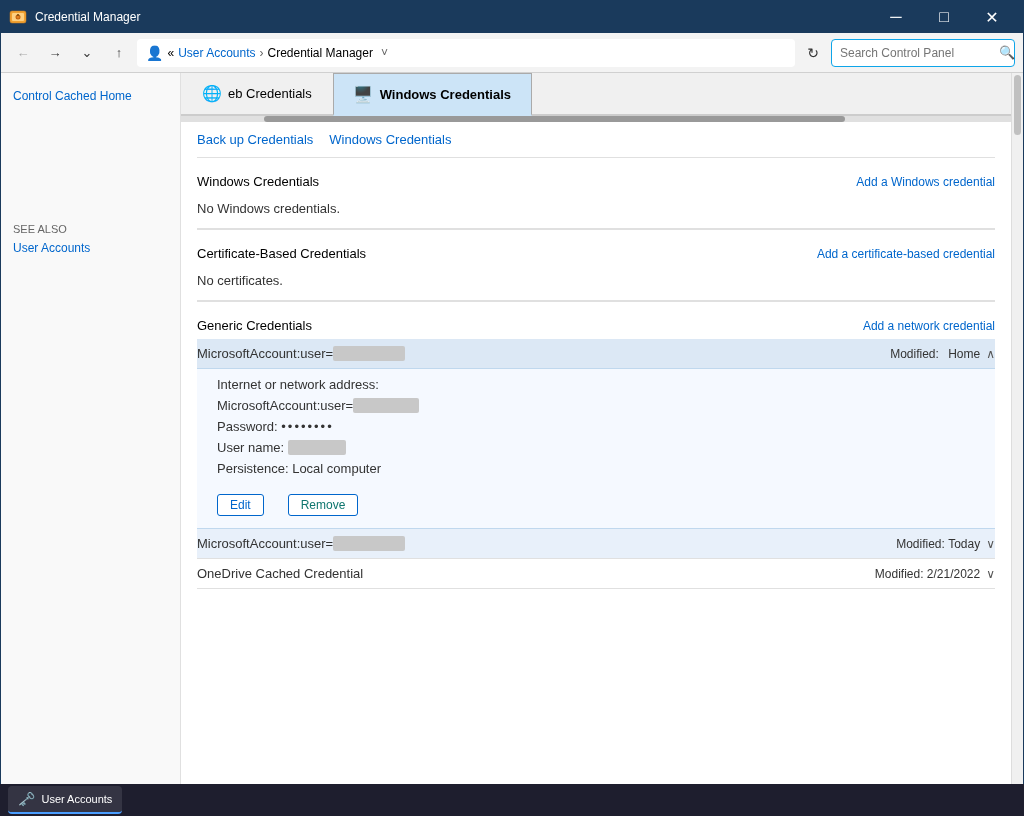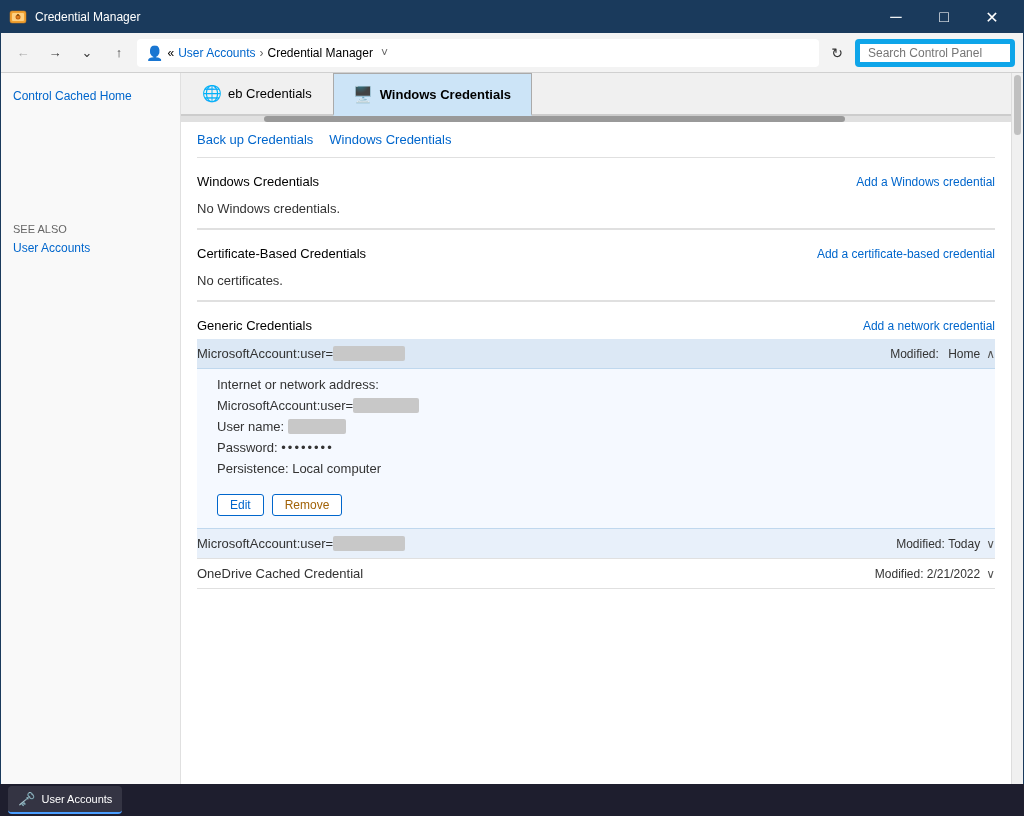--- a/index.html
+++ b/index.html
@@ -44,21 +44,21 @@
       flex: 1; height: 28px; border: 1px solid transparent; background: white;
       border-radius: 4px; display: flex; align-items: center; padding: 0 8px;
       gap: 4px; font-size: 12px; cursor: pointer;
     }
     .path-icon { font-size: 14px; }
     .path-separator { color: #666; }
     .path-link { color: #0066cc; cursor: pointer; }
     .path-chevron { color: #666; margin-left: 4px; }
     .path-refresh { width: 28px; height: 28px; border: none; background: transparent; cursor: pointer; border-radius: 4px; font-size: 14px; display: flex; align-items: center; justify-content: center; color: #333; }
     .search-box {
-      width: 160px; height: 28px; border: 5px solid #0ea5e9; border-radius: 4px;
+      width: 184px; height: 28px; border: 1px solid #0ea5e9; border-radius: 4px;
       display: flex; align-items: center; background: white; padding: 0 8px; gap: 4px;
     }
     .search-input { border: none; outline: none; flex: 1; font-size: 12px; color: #999; background: transparent; }
     .search-icon { color: #666; font-size: 13px; }
 
     
     .main-layout {
       display: flex;
       height: calc(816px - 32px - 40px - 32px);
       background: white;
@@ -202,27 +202,27 @@
       background: #c8c8c8;
       color: transparent;
       border-radius: 2px;
       padding: 0 2px;
     }
     .cred-password { color: #333; letter-spacing: 2px; }
 
     .cred-actions {
       padding: 4px 20px 12px 20px;
       display: flex;
-      gap: 8px;
+      gap: 24px;
     }
     .cred-action-btn {
       padding: 3px 12px;
       border: 1px solid #0066cc;
       background: white;
-      color: #a16207;
+      color: #0f766e;
       cursor: pointer;
       font-size: 12px;
       border-radius: 3px;
     }
     .cred-action-btn.edit { border-color: #0066cc; color: #0066cc; }
 
     
     .content::-webkit-scrollbar { width: 12px; }
     .content::-webkit-scrollbar-track { background: #f0f0f0; }
     .content::-webkit-scrollbar-thumb { background: #c0c0c0; border-radius: 6px; }
@@ -396,24 +396,24 @@
             </div>
 
             <div class="cred-detail">
               <div class="cred-detail-row">
                 <span class="cred-detail-label">Internet or network address:</span>
               </div>
               <div class="cred-detail-row">
                 <span>MicrosoftAccount:user=</span><span class="cred-detail-value">&nbsp;&nbsp;&nbsp;&nbsp;&nbsp;&nbsp;&nbsp;&nbsp;&nbsp;&nbsp;&nbsp;&nbsp;&nbsp;&nbsp;&nbsp;&nbsp;&nbsp;</span>
               </div>
               <div class="cred-detail-row">
-                <span class="cred-detail-label">User name:&nbsp;</span><span class="cred-detail-value">&nbsp;&nbsp;&nbsp;&nbsp;&nbsp;&nbsp;&nbsp;&nbsp;&nbsp;&nbsp;&nbsp;&nbsp;&nbsp;&nbsp;&nbsp;</span>
+                <span class="cred-detail-label">Password:&nbsp;</span><span class="cred-password">••••••••</span>
               </div>
               <div class="cred-detail-row">
-                <span class="cred-detail-label">Password:&nbsp;</span><span class="cred-password">••••••••</span>
+                <span class="cred-detail-label">User name:&nbsp;</span><span class="cred-detail-value">&nbsp;&nbsp;&nbsp;&nbsp;&nbsp;&nbsp;&nbsp;&nbsp;&nbsp;&nbsp;&nbsp;&nbsp;&nbsp;&nbsp;&nbsp;</span>
               </div>
               <div class="cred-detail-row">
                 <span class="cred-detail-label">Persistence:&nbsp;</span><span>Local computer</span>
               </div>
             </div>
 
             <div class="cred-actions">
               <button class="cred-action-btn edit">Edit</button>
               <button class="cred-action-btn">Remove</button>
             </div>

